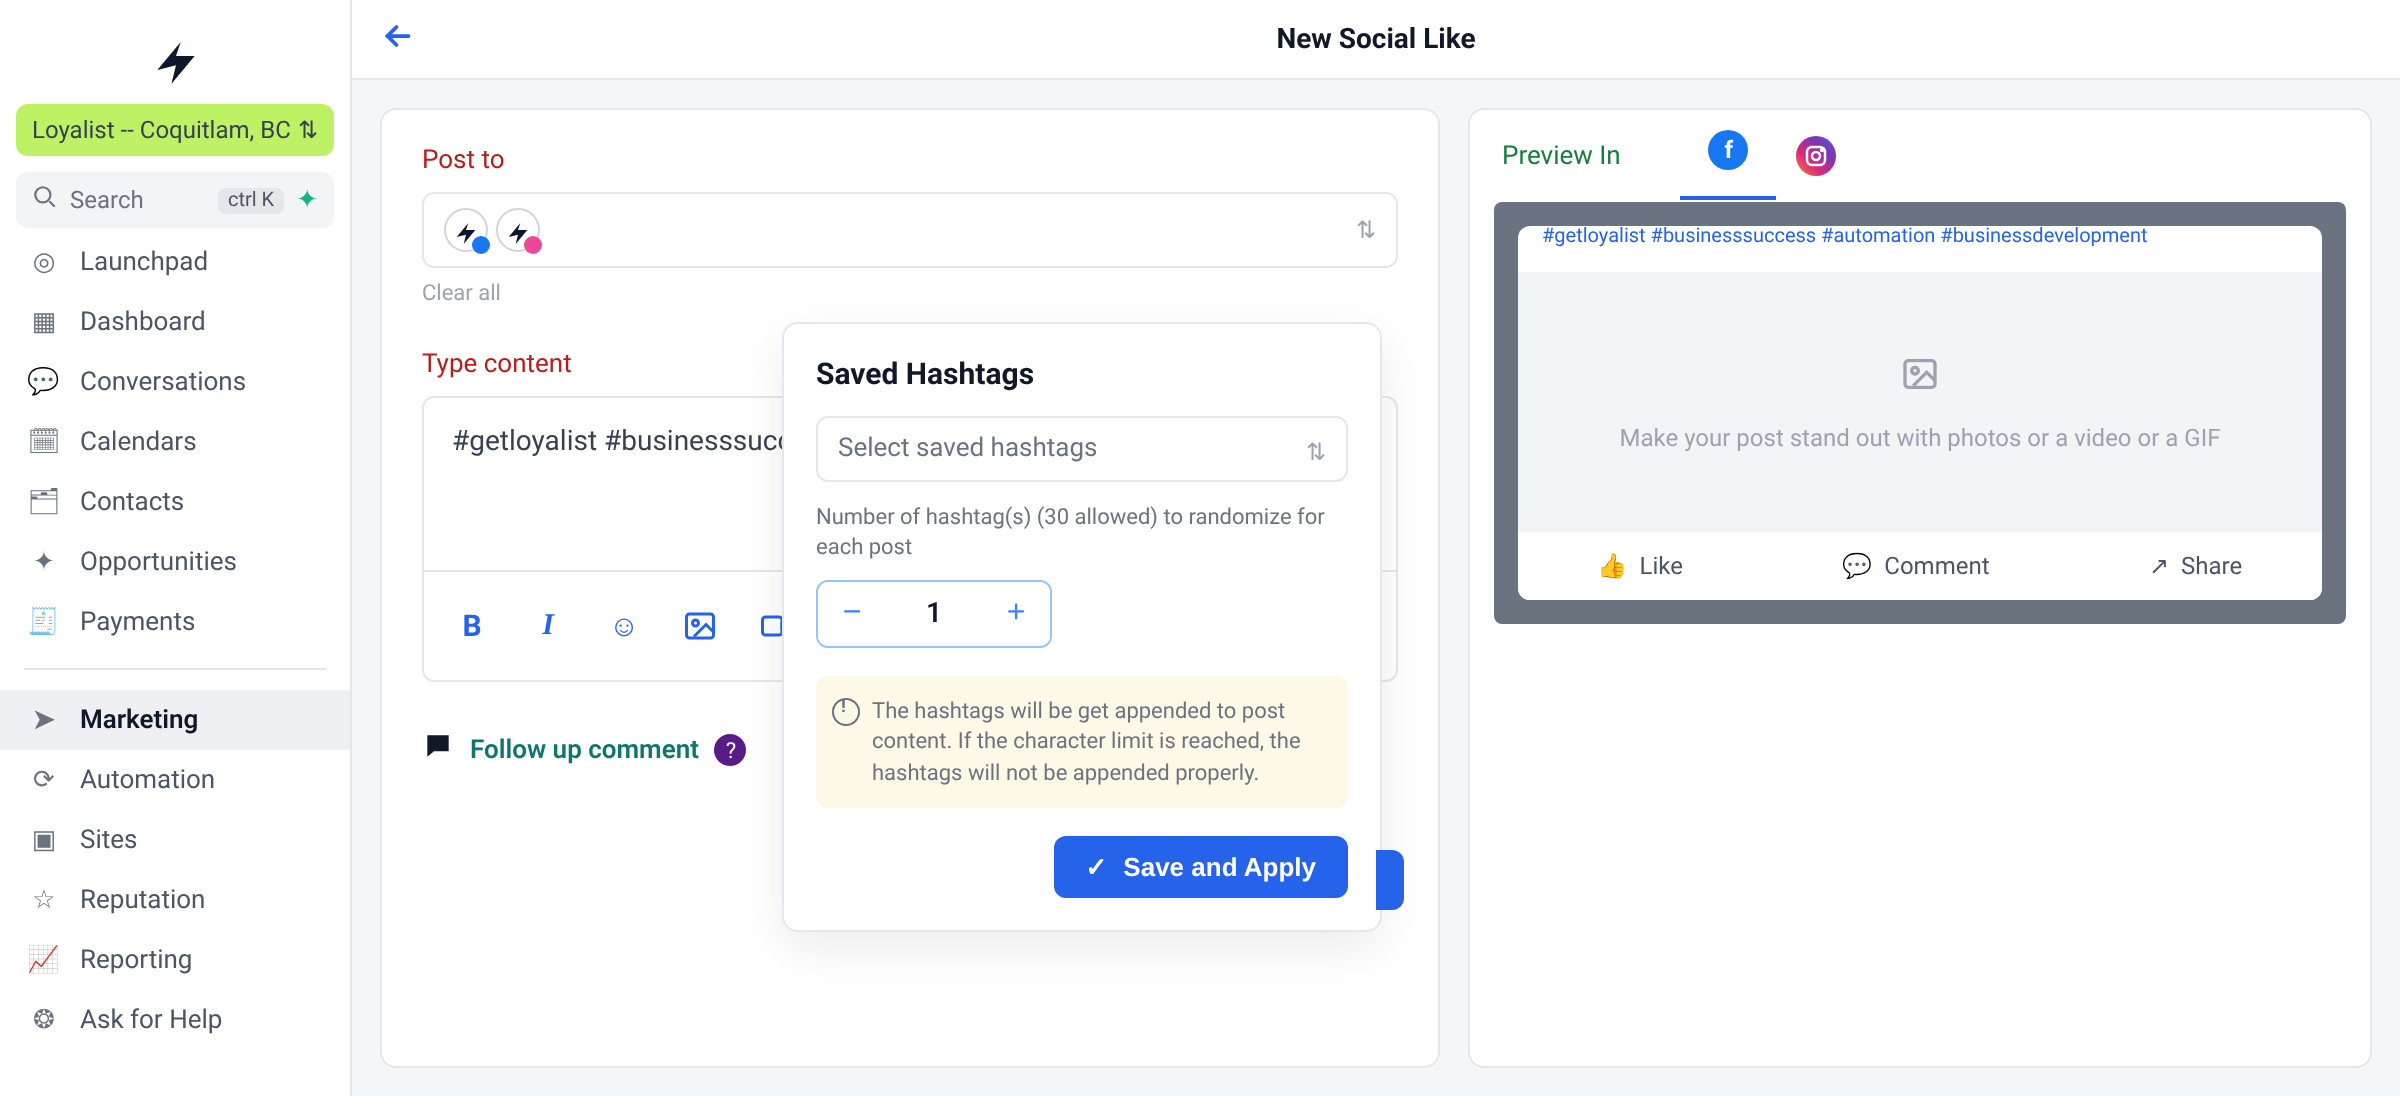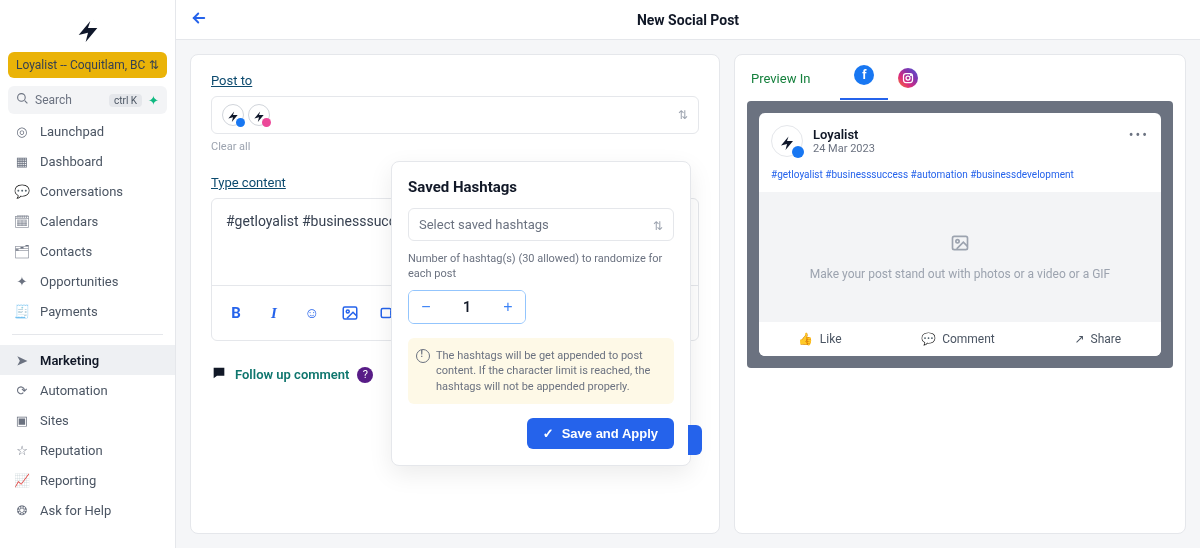--- a/index.html
+++ b/index.html
@@ -2,38 +2,38 @@
 <html><head>
 <meta charset="utf-8">
 <style>
   * { box-sizing: border-box; margin: 0; padding: 0; }
   body { font-family: -apple-system, BlinkMacSystemFont, "Segoe UI", Roboto, sans-serif; font-size: 13px; color:#374151; background:#f5f6f8; width:1200px; height:548px; overflow:hidden; }
   .app { display:flex; height:548px; }
   
   .sidebar { width:176px; background:#fff; border-right:1px solid #e5e7eb; display:flex; flex-direction:column; padding:8px 0; }
   .logo { display:flex; justify-content:center; padding:6px 0 10px;}
   .logo svg { width:28px; height:28px; }
-  .org-select { margin:0 8px 8px; background:#eab308; border-radius:6px; padding:6px 8px; font-size:12px; display:flex; justify-content:space-between; align-items:flex-end; cursor:pointer; }
+  .org-select { margin:0 8px 8px; background:#bef264; border-radius:6px; padding:6px 8px; font-size:12px; display:flex; justify-content:space-between; align-items:flex-end; cursor:pointer; }
   .search-box { margin:0 8px 0; background:#f3f4f6; border-radius:6px; padding:6px 8px; display:flex; align-items:center; gap:6px; font-size:12px; color:#6b7280; }
   .search-box .kbd { background:#e5e7eb; border-radius:4px; padding:1px 5px; font-size:10px; color:#4b5563; margin-left:auto; }
   .bolt { color:#10b981; font-size:13px; }
   .nav { list-style:none; padding-top:2px; }
   .nav li { display:flex; align-items:center; gap:10px; padding:7px 14px; font-size:13px; color:#4b5563; cursor:pointer; }
   .nav li.active { background:#eef0f3; color:#111827; font-weight:600; }
   .nav li .ico { width:16px; height:16px; display:inline-flex; align-items:center; justify-content:center; color:#6b7280; }
   .nav-sep { margin:8px 12px; border:none; border-top:1px solid #e5e7eb; }
   
   .main { flex:1; display:flex; flex-direction:column; }
   .topbar { height:40px; background:#fff; border-bottom:1px solid #e5e7eb; display:flex; align-items:center; padding:0 14px; position:relative; }
   .back { color:#2563eb; cursor:pointer; }
   .title { position:absolute; left:50%; transform:translateX(-50%); font-weight:700; font-size:14px; color:#111827; }
   
   .body { flex:1; padding:14px; display:flex; gap:14px; }
   .editor-card { width:530px; background:#fff; border:1px solid #e5e7eb; border-radius:8px; padding:18px 20px; position:relative; }
-  .field-label { font-size:13px; color:#0c4a6e; margin-bottom:8px;text-decoration:underline; }
+  .field-label { font-size:13px; color:#b91c1c; margin-bottom:8px; }
   .post-to { border:1px solid #e5e7eb; border-radius:6px; height:38px; display:flex; align-items:center; padding:0 10px; position:relative; }
   .post-to .av { width:22px; height:22px; border-radius:50%; background:#fff; border:1px solid #d1d5db; margin-right:4px; position:relative; display:flex; align-items:center; justify-content:center;}
   .post-to .av.b::after{content:'';position:absolute;bottom:-2px;right:-2px;width:9px;height:9px;border-radius:50%;background:#1877f2;}
   .post-to .av.p::after{content:'';position:absolute;bottom:-2px;right:-2px;width:9px;height:9px;border-radius:50%;background:#ec4899;}
   .chevud { position:absolute; right:10px; color:#9ca3af; font-size:12px; }
   .clear-all { font-size:11px; color:#9ca3af; margin-top:6px; cursor:pointer; }
   .content-box { border:1px solid #e5e7eb; border-radius:6px; margin-top:8px; }
   .content-text { padding:14px; font-size:14px; color:#374151; min-height:86px; }
   .toolbar { border-top:1px solid #e5e7eb; display:flex; gap:18px; padding:10px 14px; align-items:center; }
   .tb { width:20px; height:20px; display:flex; align-items:center; justify-content:center; color:#2563eb; cursor:pointer; font-weight:700; font-size:15px;}
@@ -170,21 +170,21 @@
   </aside>
 
   <div class="main">
     <div class="topbar">
       <span class="back">
         <svg width="18" height="18" viewBox="0 0 24 24" fill="none" stroke="#2563eb" stroke-width="2.5" stroke-linecap="round">
             <path d="M19 12H5"></path>
             <path d="M11 6l-6 6 6 6"></path>
           </svg>
       </span>
-      <span class="title">New Social Post</span>
+      <span class="title">New Social Like</span>
     </div>
 
     <div class="body">
 
       <div class="editor-card">
         <div class="field-label">Post to</div>
         <div class="post-to">
           <span class="av b">
               <svg width="14" height="14" viewBox="0 0 24 24">
                 <path d="M4 18 L14 6 L12 12 L20 12 L10 24 L12 16 Z" fill="#0f172a"></path>
@@ -265,32 +265,20 @@
           <span class="social-ico ig">
             <svg width="12" height="12" viewBox="0 0 24 24" fill="none" stroke="#fff" stroke-width="2.5">
                 <rect x="3" y="3" width="18" height="18" rx="5"></rect>
                 <circle cx="12" cy="12" r="4"></circle>
                 <circle cx="18" cy="6" r="1" fill="#fff"></circle>
               </svg>
           </span>
         </div>
         <div class="prev-body">
           <div class="post-card">
-            <div class="post-head">
-              <span class="pav">
-                  <svg width="18" height="18" viewBox="0 0 24 24">
-                    <path d="M4 18 L14 6 L12 12 L20 12 L10 24 L12 16 Z" fill="#0f172a"></path>
-                  </svg>
-                </span>
-              <span>
-                <div class="name">Loyalist</div>
-                <div class="date">24 Mar 2023</div>
-              </span>
-              <span class="more">•••</span>
-            </div>
             <div class="post-tags">#getloyalist #businesssuccess #automation #businessdevelopment</div>
             <div class="post-media">
               <span class="mico">
                 <svg width="20" height="20" viewBox="0 0 24 24" fill="none" stroke="#9ca3af" stroke-width="2">
                     <rect x="3" y="4" width="18" height="16" rx="2"></rect>
                     <circle cx="9" cy="10" r="2"></circle>
                     <path d="M21 16l-5-5-8 8"></path>
                   </svg>
               </span>
               <span class="mtext">Make your post stand out with photos or a video or a GIF</span>

